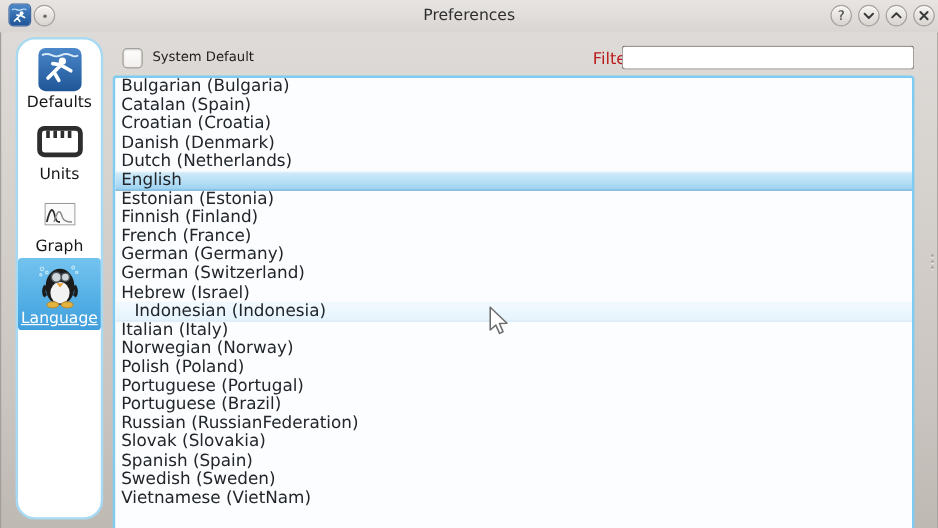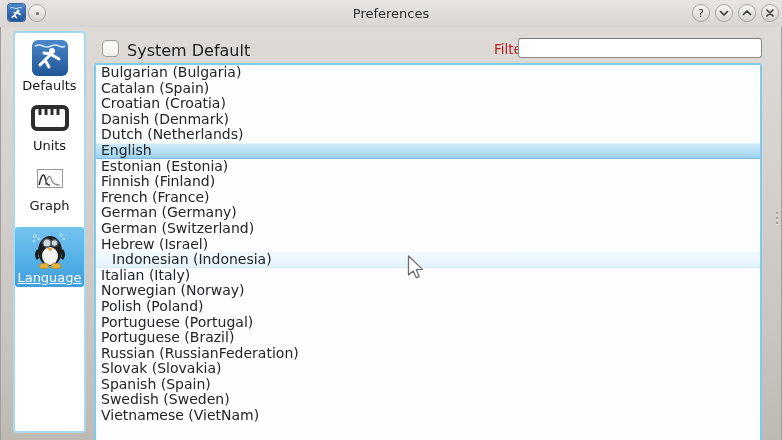--- a/index.html
+++ b/index.html
@@ -20,34 +20,34 @@
     border-radius:3px; background:linear-gradient(180deg,#4b87c9,#1f5697);
     box-shadow:0 0 0 1px #3c66a0; }
   .round-btn { position:absolute; top:4px; width:18px; height:18px; border-radius:50%;
     background:linear-gradient(180deg,#f6f4f2,#d8d4d0);
     border:1px solid #a7a39f; box-shadow:inset 0 1px 0 rgba(255,255,255,.9);
     display:flex; align-items:center; justify-content:center;
     font-size:11px; color:#3a3a3a; }
   .pin-dot { width:3px; height:3px; border-radius:50%; background:#6f6b67; }
   
   .sidebar { position:absolute; left:13px; top:31px; width:73px; height:402px;
-    background:#ffffff; border:2px solid #a6d9f2; border-radius:4px; padding-top:2px; }
+    background:#ffffff; border:2px solid #a6d9f2; border-radius:16px; padding-top:2px; }
   .side-item { width:100%; height:60px; display:flex; flex-direction:column;
     align-items:center; justify-content:flex-start; padding-top:3px; cursor:default; }
   .side-item .icon-slot { height:40px; display:flex; align-items:center; justify-content:center; }
   .side-item .lbl { font-size:13px; color:#161616; margin-top:0px; }
   .side-item.selected { background:linear-gradient(180deg,#74c3ef 0%, #55b0e6 55%, #419fdd 100%);
-    border-radius:3px;margin-top:12px; }
+    border-radius:3px; }
   .side-item.selected .lbl { color:#ffffff; text-decoration:underline; }
   
   .checkbox { position:absolute; left:102px; top:40px; width:17px; height:17px;
     border:1px solid #a3a09c; border-radius:4px;
     background:linear-gradient(180deg,#ffffff,#f1efec);
     box-shadow:inset 0 1px 2px rgba(0,0,0,.10); }
-  .cb-label { position:absolute; left:127px; top:41px; font-size:16px; color:#1d1d1d; }
+  .cb-label { position:absolute; left:127px; top:41px; font-size:11px; color:#1d1d1d; }
   .filter-label { position:absolute; left:494px; top:41px; font-size:13.5px; color:#b91c1c; }
   .filter-input { position:absolute; left:518px; top:38px; width:244px; height:20px;
     border:1px solid #8f8b87; border-top-color:#7b7774; border-radius:3px;
     background:#ffffff; font:12.5px "DejaVu Sans",sans-serif; padding:0 4px; outline:none; }
   
   .lang-list { position:absolute; left:94px; top:63px; width:668px; height:390px;
     background:#fbfdff; border:2px solid #7fccf3; border-radius:3px; overflow:hidden; }
   .row { height:15.6px; line-height:15.2px; font-size:14px; padding-left:5px;
     color:#22262a; white-space:nowrap; cursor:default; }
   .row.selected { background:linear-gradient(180deg,#d2ecfa 0%, #b3ddf5 60%, #97cef0 100%);

